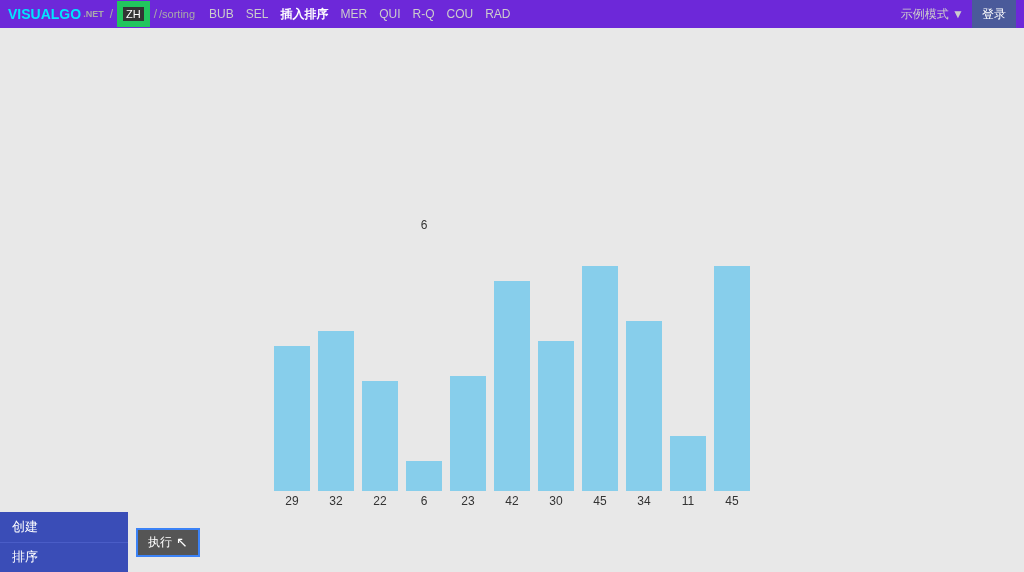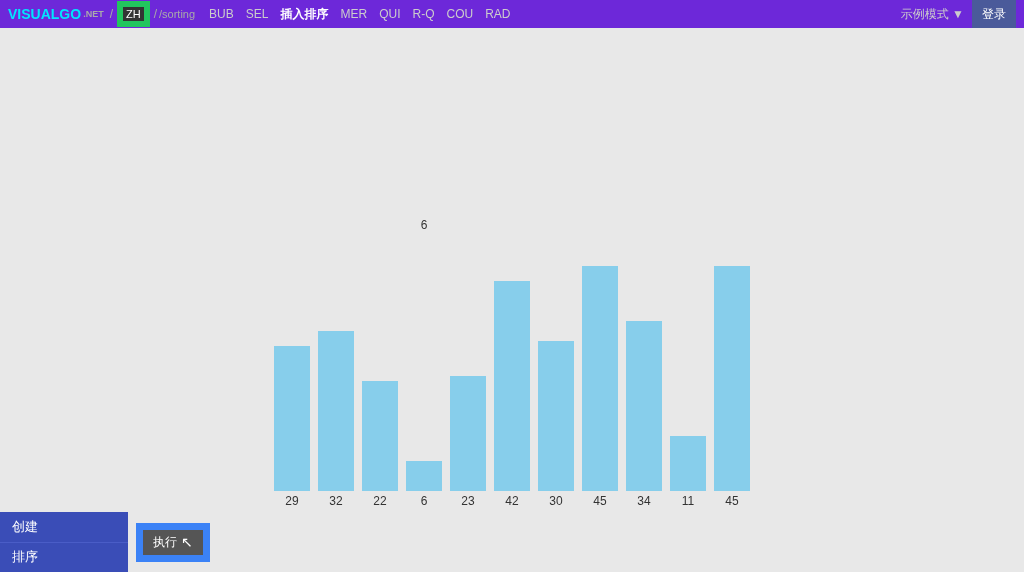--- a/index.html
+++ b/index.html
@@ -144,21 +144,21 @@
     .bottom-right {
       flex: 1;
       display: flex;
       align-items: center;
       padding-left: 8px;
     }
 
     .execute-btn {
       background: #555;
       color: white;
-      border: 7px solid #3b82f6;
+      border: 2px solid #3b82f6;
       font-size: 12px;
       padding: 4px 10px;
       cursor: pointer;
       display: flex;
       align-items: center;
       gap: 4px;
     }
 
     .cursor-icon {
       font-size: 14px;

